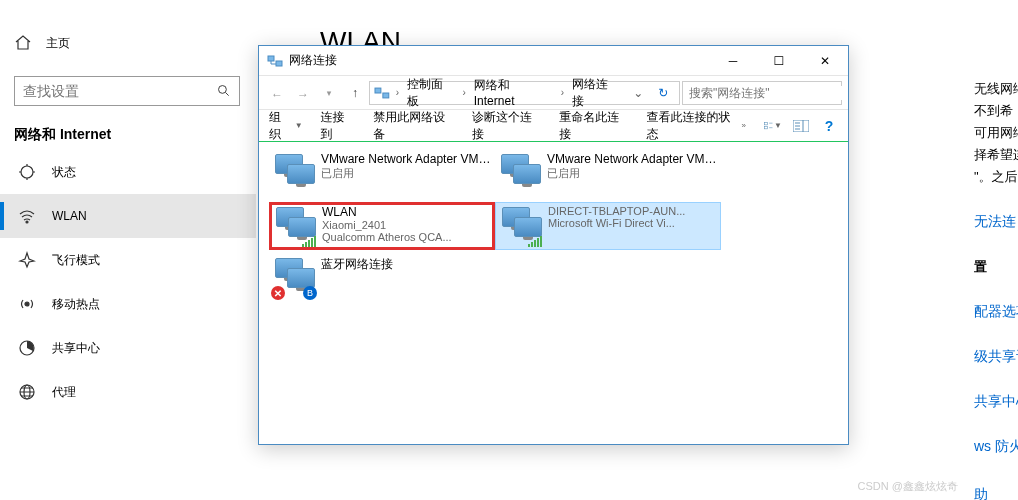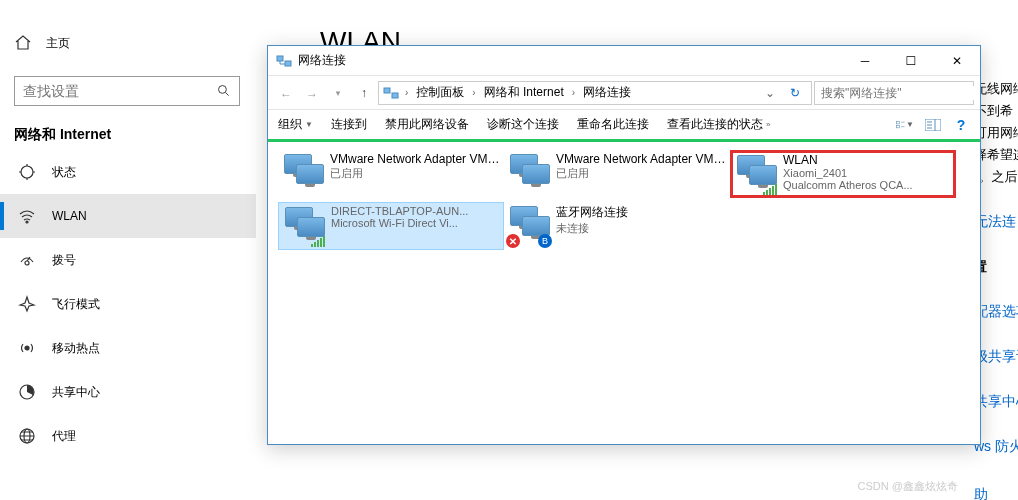--- a/index.html
+++ b/index.html
@@ -10,37 +10,37 @@
 .settings-search input{border:none;outline:none;flex:1;font-size:14px;color:#666}
 .settings-section{position:absolute;left:14px;top:126px;font-size:14px;font-weight:600}
 .settings-nav{position:absolute;left:0;top:150px;width:256px}
 .nav-item{height:44px;display:flex;align-items:center;padding-left:18px;gap:16px;font-size:14px;cursor:pointer}
 .nav-item.active{background:#e6e6e6}
 .nav-active-bar{position:absolute;left:0;width:4px;height:28px;background:#0078d4}
 .settings-title{position:absolute;left:320px;top:26px;font-size:28px;font-weight:300}
 .right-col{position:absolute;right:0;top:76px;width:44px;height:420px}
 .right-link{color:#0066cc;font-size:14px;margin:27px 0;display:block;white-space:nowrap}
 .right-text{font-size:13px;margin:4px 0;white-space:nowrap}
-.explorer{position:absolute;left:267px;top:45px;width:714px;height:400px;background:#fff;border:1px solid #4a8bc2;box-shadow:0 4px 20px rgba(0,0,0,0.2)}
+.explorer{position:absolute;left:258px;top:45px;width:591px;height:400px;background:#fff;border:1px solid #4a8bc2;box-shadow:0 4px 20px rgba(0,0,0,0.2)}
 .titlebar{height:30px;display:flex;align-items:center;padding-left:8px;border-bottom:1px solid #e5e5e5}
 .titlebar-icon{width:16px;height:16px;margin-right:6px}
 .titlebar-text{flex:1;font-size:12px}
 .winbtns{display:flex}
 .winbtn{width:46px;height:29px;display:flex;align-items:center;justify-content:center;cursor:pointer}
 .addressbar{height:34px;display:flex;align-items:center;padding:0 6px;gap:2px;border-bottom:1px solid #e5e5e5}
 .navarrow{width:24px;height:24px;display:flex;align-items:center;justify-content:center;color:#999;cursor:pointer}
 .navarrow.enabled{color:#333}
 .addrbox{flex:1;height:24px;border:1px solid #ccc;display:flex;align-items:center;padding:0 4px;gap:4px}
 .crumb{padding:0 2px;cursor:pointer}
 .crumb-sep{color:#666;font-size:10px;padding:0 2px}
 .addr-dd{color:#666;padding:0 4px;cursor:pointer}
 .addr-refresh{width:24px;color:#0066cc;text-align:center;cursor:pointer}
 .searchbox{width:160px;height:24px;border:1px solid #ccc;display:flex;align-items:center;padding:0 6px}
 .searchbox input{border:none;outline:none;flex:1;color:#888;font-size:12px}
-.toolbar{height:32px;display:flex;align-items:center;padding:0 10px;gap:18px;border-bottom:3px solid #22c55e}
+.toolbar{height:32px;display:flex;align-items:center;padding:0 10px;gap:18px;border-bottom:1px solid #22c55e}
 .tool{cursor:pointer;font-size:12px;display:flex;align-items:center;gap:3px}
 .tool-dd{font-size:8px;color:#666}
 .toolbar-right{margin-left:auto;display:flex;gap:10px;align-items:center}
 .ticon{width:18px;height:18px;cursor:pointer;display:flex;align-items:center;justify-content:center}
 .content{padding:8px 10px;display:flex;flex-wrap:wrap;align-content:flex-start}
 .conn{width:226px;height:48px;display:flex;align-items:flex-start;padding:2px 4px;cursor:pointer;gap:6px;margin-bottom:4px}
 .conn.selected{background:#cce8ff;border:1px solid #99d1ff}
 .conn.highlight{border:3px solid #e03030;padding:0 2px}
 .conn-icon{width:42px;height:42px;position:relative;flex-shrink:0}
 .conn-text{flex:1;overflow:hidden}
@@ -85,28 +85,20 @@
       <div class="nav-item active">
         <div class="nav-active-bar"></div>
         <svg class="ni" viewBox="0 0 18 18">
           <path d="M2 7 Q9 1 16 7 M4 10 Q9 6 14 10 M6 13 Q9 11 12 13"></path>
           <circle cx="9" cy="15" r="1" fill="#333"></circle>
         </svg>
         <span>WLAN</span>
       </div>
       <div class="nav-item">
         <svg class="ni" viewBox="0 0 18 18">
-          <path d="M3 11 Q9 3 15 11"></path>
-          <circle cx="9" cy="12" r="2"></circle>
-          <path d="M9 10 L12 6"></path>
-        </svg>
-        <span>拨号</span>
-      </div>
-      <div class="nav-item">
-        <svg class="ni" viewBox="0 0 18 18">
           <path d="M9 2 L11 8 L16 10 L11 11 L9 16 L7 11 L2 10 L7 8 Z"></path>
         </svg>
         <span>飞行模式</span>
       </div>
       <div class="nav-item">
         <svg class="ni" viewBox="0 0 18 18">
           <circle cx="9" cy="9" r="2" fill="#333"></circle>
           <path d="M5 5 Q2 9 5 13 M13 5 Q16 9 13 13"></path>
         </svg>
         <span>移动热点</span>
@@ -277,19 +269,18 @@
       </div>
       <div class="conn">
         <div class="conn-icon">
           <div class="monitor" style="left:2px;top:2px"></div>
           <div class="monitor" style="left:14px;top:12px"></div>
           <div class="badge-x">✕</div>
           <div class="badge-bt">B</div>
         </div>
         <div class="conn-text">
           <div class="conn-name">蓝牙网络连接</div>
-          <div class="conn-sub">未连接</div>
         </div>
       </div>
     </div>
 </div>
 
 <div class="watermark">CSDN @鑫鑫炫炫奇</div>
 
 </body></html>

